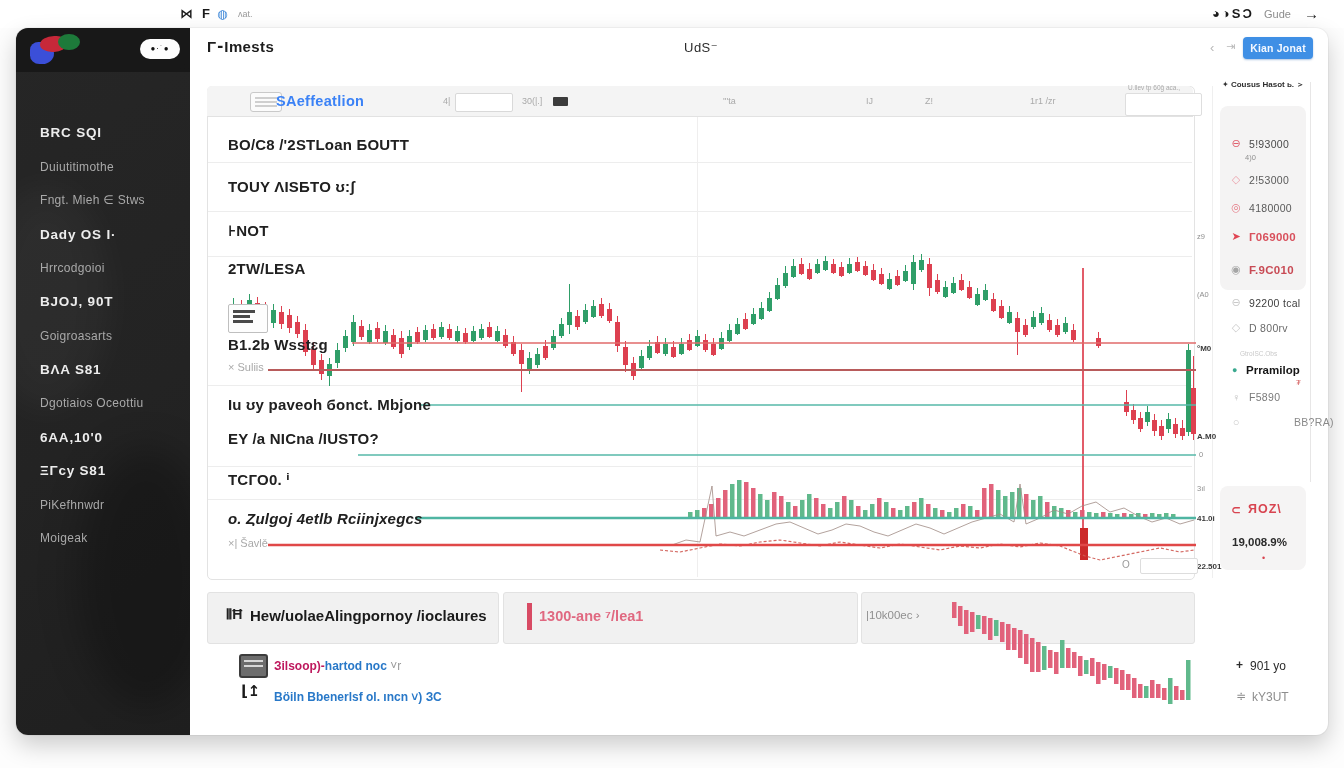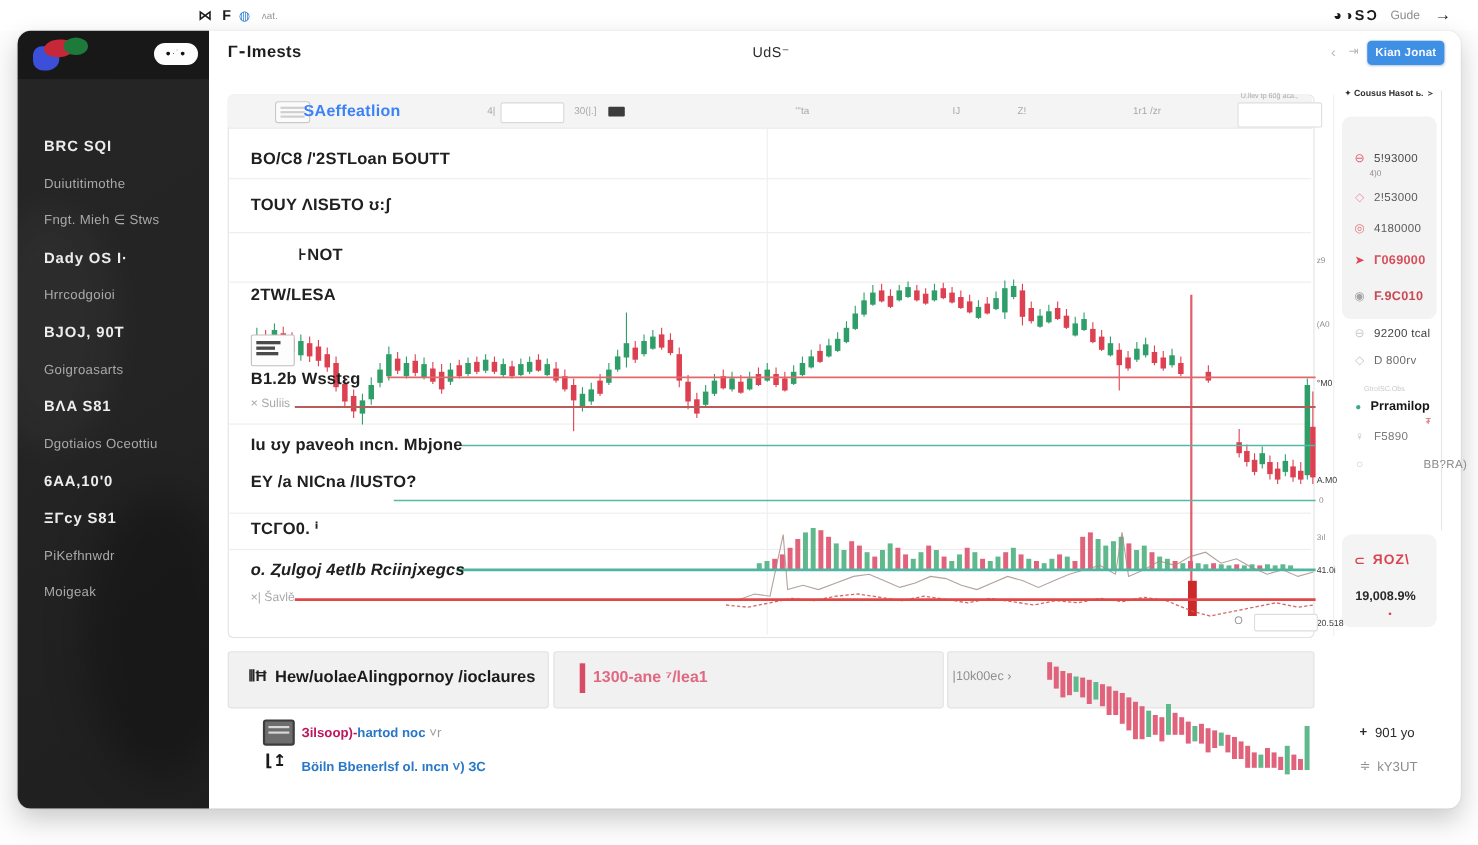--- a/index.html
+++ b/index.html
@@ -45,21 +45,21 @@
   .ph-chip{left:553px;top:97px;width:15px;height:9px;background:#3c3c3c;border-radius:1px;}
   .ph-input2{left:1125px;top:93px;width:71px;height:19px;background:#fff;border:1px solid #dedede;border-radius:2px;}
   .corner-note{left:1128px;top:84px;font-size:6.5px;color:#a9a9a9;}
   
   .ov{z-index:5;white-space:nowrap;}
   .ov.big{font-size:15px;font-weight:600;color:#202020;letter-spacing:.2px;}
   .ov.dim{font-size:11px;color:#a9a9a9;}
   .sep{left:208px;width:984px;height:1px;background:#ededed;z-index:1;}
   .vgrid{top:117px;width:1px;height:460px;background:#efeeee;z-index:1;}
   .axis-lab{font-size:7.5px;color:#8f8f8f;z-index:5;white-space:nowrap;}
-  .axis-lab.b{font-weight:400;color:#3a3a3a;font-size:8px;}
+  .axis-lab.b{font-weight:700;color:#3a3a3a;font-size:8px;}
   #legend-ic{left:228px;top:304px;width:38px;height:27px;background:#fdfdfd;border:1px solid #bfbfbf;border-radius:2px;z-index:5;}
   #legend-ic i{position:absolute;left:4px;height:2.5px;background:#4a4a4a;}
   #slider-box{left:1140px;top:558px;width:56px;height:14px;background:#fff;border:1px solid #ddd;border-radius:2px;z-index:5;}
   .slider-o{left:1122px;top:559px;font-size:10px;color:#9a9a9a;z-index:5;}
   
   .rp-head{left:1222px;top:79px;font-size:8px;color:#2e2e2e;font-weight:700;z-index:5;white-space:nowrap;}
   #rp-card1{left:1220px;top:106px;width:86px;height:184px;background:#f4f3f3;border-radius:8px;}
   #rp-card2{left:1220px;top:486px;width:86px;height:84px;background:#f5f4f4;border-radius:8px;}
   .rp-item{position:absolute;display:flex;align-items:center;gap:7px;white-space:nowrap;z-index:5;}
   .rp-g{font-size:11px;width:12px;text-align:center;}
@@ -164,40 +164,40 @@
       <div class="abs sep" style="top: 256px;"></div>
       <div class="abs sep" style="top: 385px;"></div>
       <div class="abs sep" style="top: 466px;"></div>
       <div class="abs sep" style="top: 499px;"></div>
       <div class="abs vgrid" style="left: 697px;"></div>
     </div>
 
   <div id="overlay-layer">
       <span class="abs ov big" style="left: 228px; top: 136px;">BO/C8 /'2STLoan БOUTT</span>
       <span class="abs ov big" style="left: 228px; top: 178px;">TOUY ΛISБTO  ʊ:ʃ</span>
-      <span class="abs ov big" style="left: 228px; top: 222px; margin-left: 43px;">⊦NOT</span>
+      <span class="abs ov big" style="left: 228px; top: 222px;">⊦NOT</span>
       <span class="abs ov big" style="left: 228px; top: 260px;">2TW/LESA</span>
       <span class="abs ov big" style="left: 228px; top: 336px;">B1.2b Wsstɛg</span>
       <span class="abs ov dim" style="left: 228px; top: 361px;">×  Suliis</span>
-      <span class="abs ov big" style="left: 228px; top: 396px;">Iu ʊy paveoh ıncn. Mbjone</span>
+      <span class="abs ov big" style="left: 228px; top: 396px;">Iu ʊy paveoh бonct. Mbjone</span>
       <span class="abs ov big" style="left: 228px; top: 430px;">EY /a NICna /IUSTO?</span>
       <span class="abs ov big" style="left: 228px; top: 471px;">TCГO0. ⁱ</span>
       <span class="abs ov big" style="left: 228px; top: 510px; font-style: italic;">o. Ȥulgoj 4etlb Rciinjxegcs</span>
       <span class="abs ov dim" style="left: 228px; top: 537px;">×| Šavlě</span>
     </div>
   <div id="axis-layer">
       <span class="abs axis-lab" style="left: 1197px; top: 153px; margin-left: 48px;">4)0</span>
       <span class="abs axis-lab" style="left: 1197px; top: 232px;">z9</span>
       <span class="abs axis-lab" style="left: 1197px; top: 290px;">(A0</span>
       <span class="abs axis-lab b" style="left: 1197px; top: 344px;">°M0</span>
       <span class="abs axis-lab b" style="left: 1197px; top: 432px;">A.M0</span>
       <span class="abs axis-lab" style="left: 1199px; top: 450px;">0</span>
       <span class="abs axis-lab" style="left: 1197px; top: 484px;">3ıl</span>
       <span class="abs axis-lab b" style="left: 1197px; top: 514px;">41.0i</span>
-      <span class="abs axis-lab b" style="left: 1197px; top: 562px;">20.518</span>
+      <span class="abs axis-lab b" style="left: 1197px; top: 562px;">22.501</span>
     </div>
 
   <div id="legend-ic" class="abs">
     <i style="top:5px;width:22px;"></i>
       <i style="top:10px;width:17px;"></i>
       <i style="top:15px;width:20px;"></i>
   </div>
   <span class="abs slider-o">O</span>
   <div id="slider-box" class="abs"></div>
 

